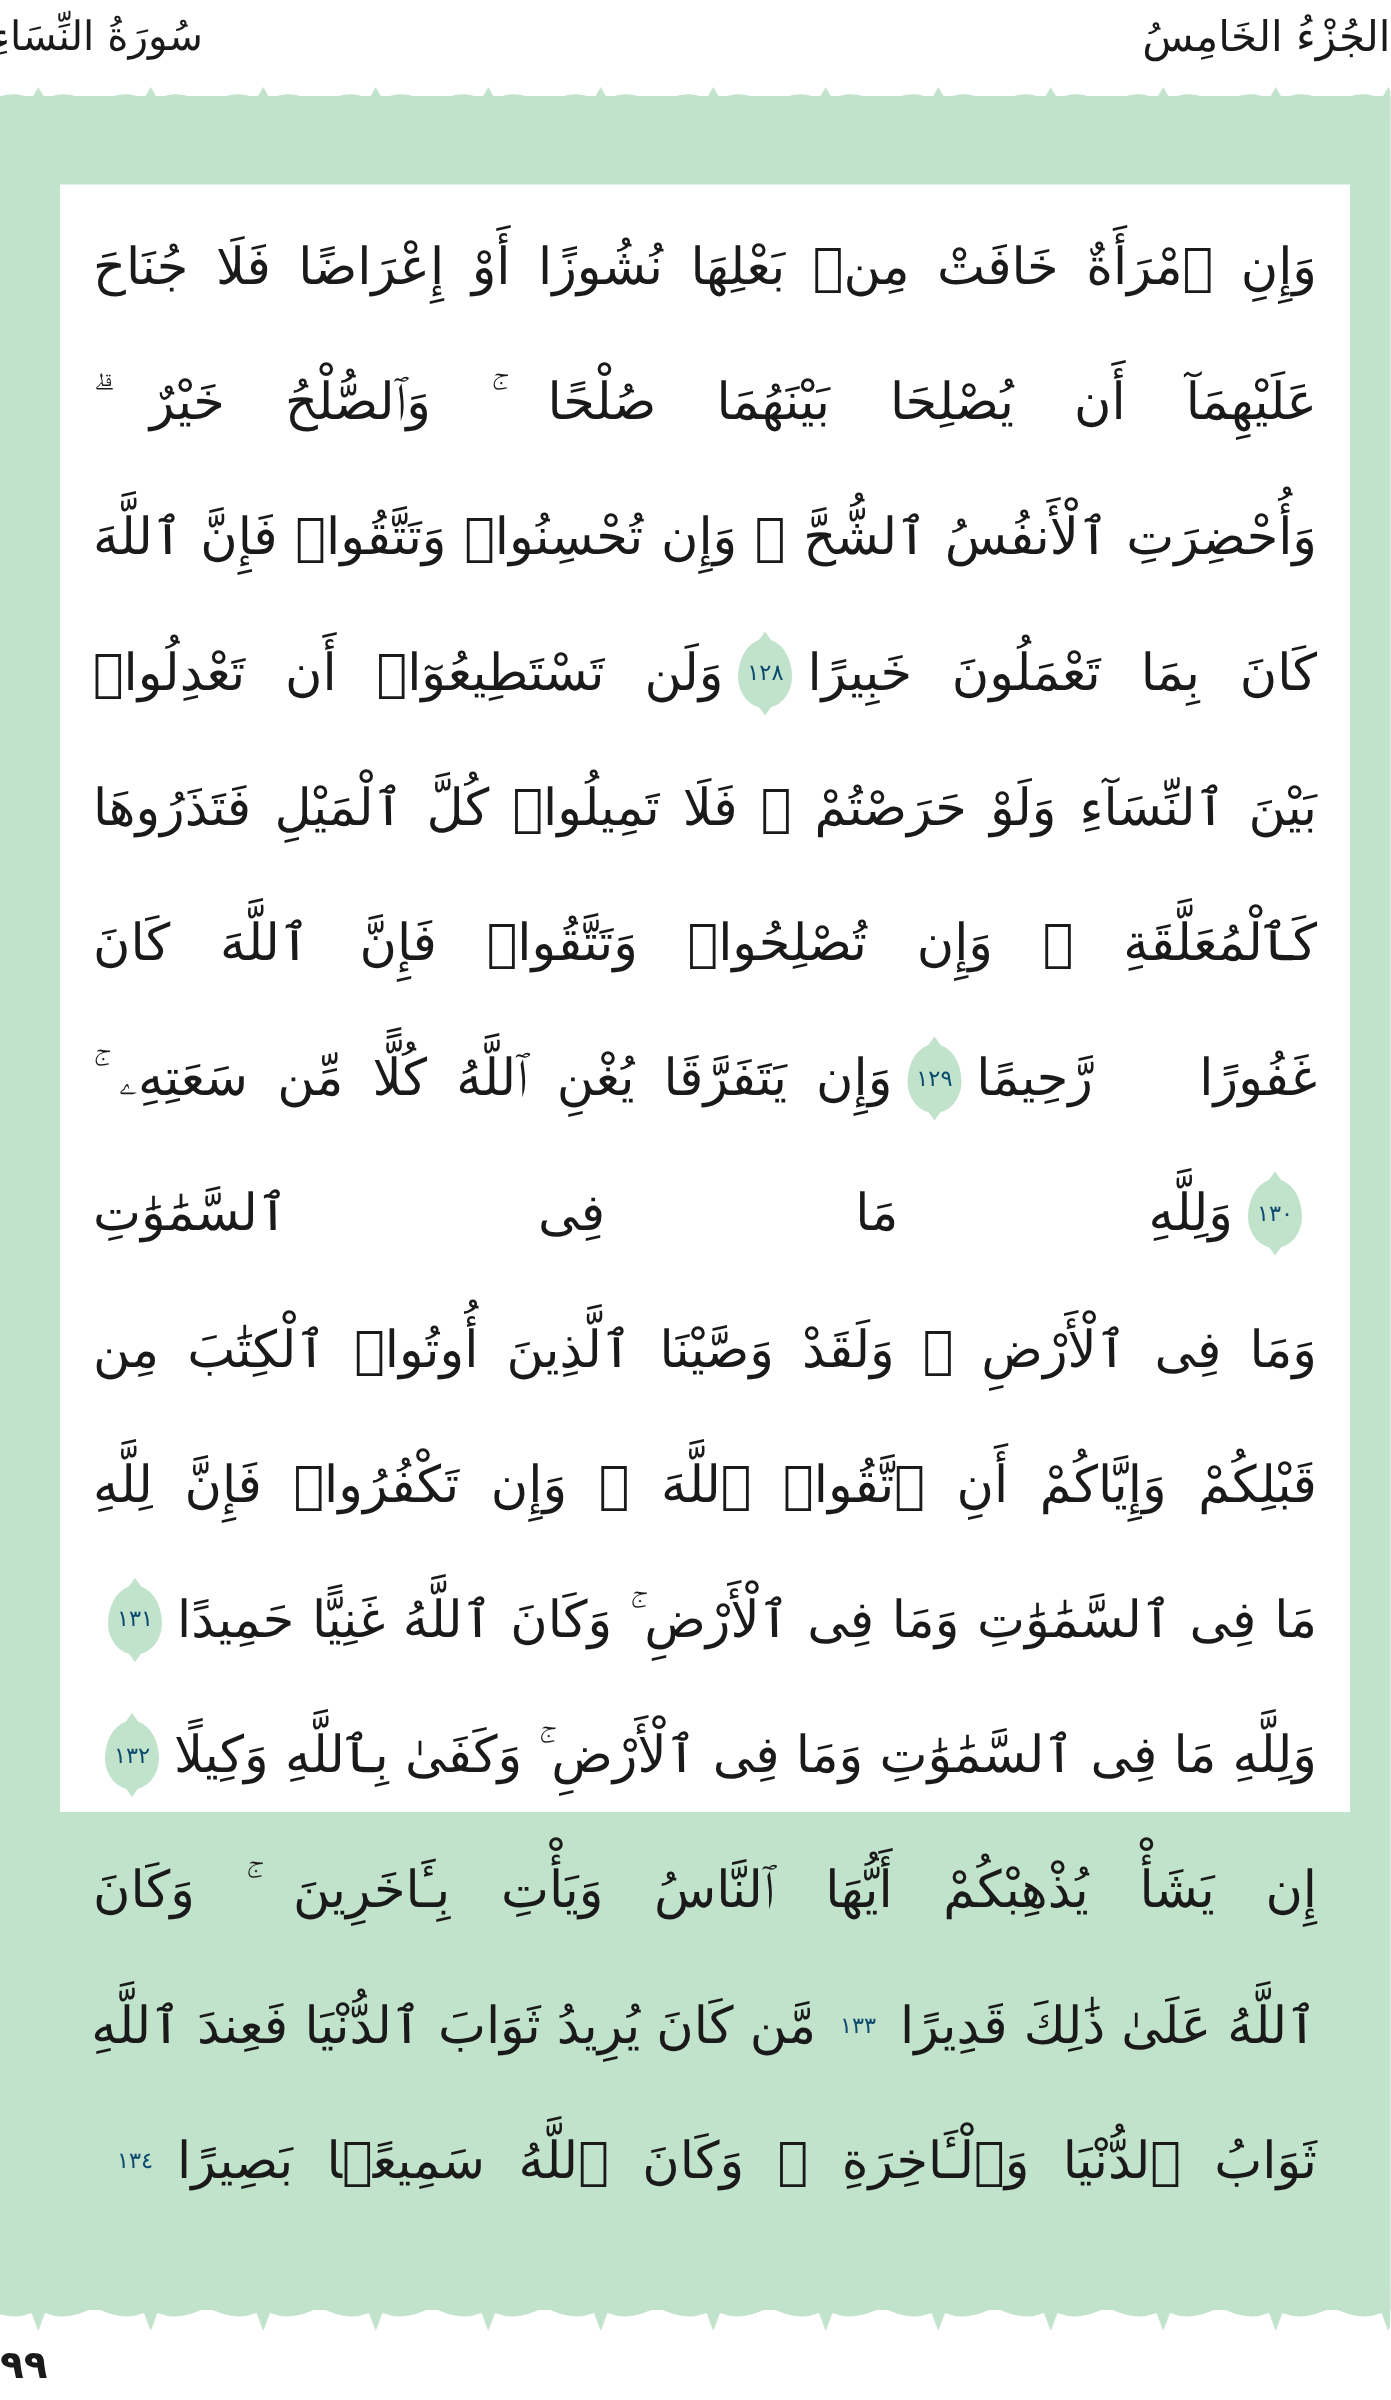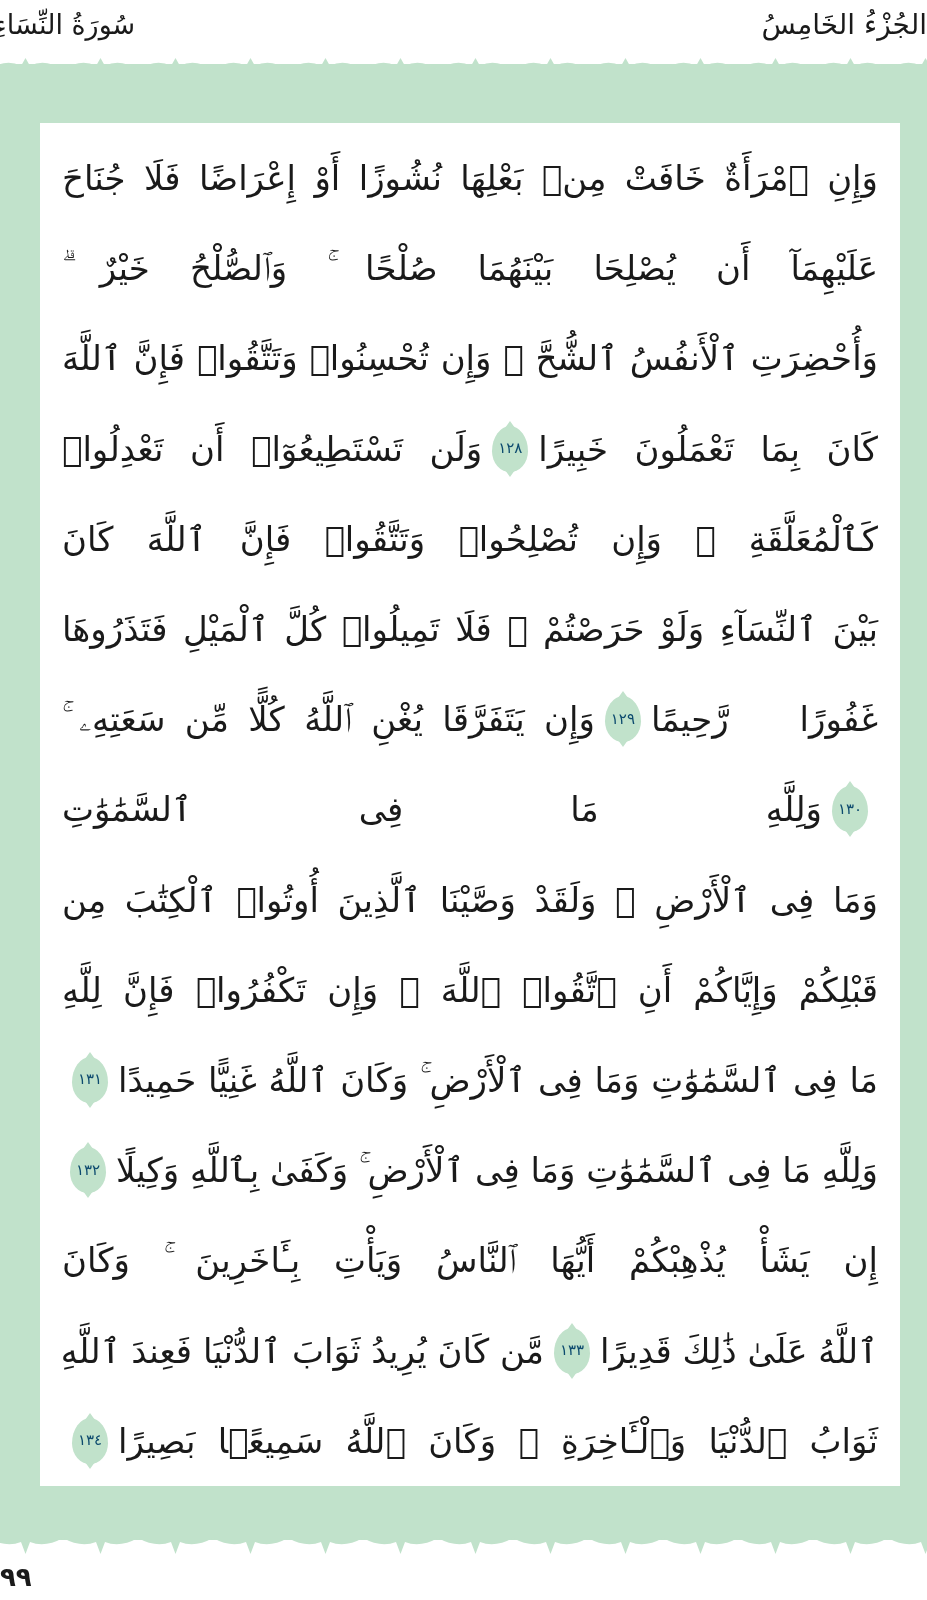--- a/index.html
+++ b/index.html
@@ -59,21 +59,21 @@
       left: 0;
       top: 1526px;
       width: 927px;
       height: 30px;
     }
     .panel {
       position: absolute;
       left: 40px;
       top: 123px;
       width: 860px;
-      height: 1363px;
+      height: 1085px;
       background: #ffffff;
     }
     .lines {
       position: absolute;
       left: 22px;
       right: 22px;
       top: 10px;
       direction: rtl;
     }
     .line {
@@ -179,24 +179,24 @@
     </div>
     <div class="line">
       <span class="seg">وَأُحْضِرَتِ ٱلْأَنفُسُ ٱلشُّحَّ ۚ وَإِن تُحْسِنُوا۟ وَتَتَّقُوا۟ فَإِنَّ ٱللَّهَ</span>
     </div>
     <div class="line">
       <span class="seg">كَانَ بِمَا تَعْمَلُونَ خَبِيرًا</span>
       <span class="marker">١٢٨</span>
       <span class="seg">وَلَن تَسْتَطِيعُوٓا۟ أَن تَعْدِلُوا۟</span>
     </div>
     <div class="line">
+      <span class="seg">بَيْنَ ٱلنِّسَآءِ وَلَوْ حَرَصْتُمْ ۖ فَلَا تَمِيلُوا۟ كُلَّ ٱلْمَيْلِ فَتَذَرُوهَا</span>
+    </div>
+    <div class="line">
       <span class="seg">كَٱلْمُعَلَّقَةِ ۚ وَإِن تُصْلِحُوا۟ وَتَتَّقُوا۟ فَإِنَّ ٱللَّهَ كَانَ</span>
-    </div>
-    <div class="line">
-      <span class="seg">بَيْنَ ٱلنِّسَآءِ وَلَوْ حَرَصْتُمْ ۖ فَلَا تَمِيلُوا۟ كُلَّ ٱلْمَيْلِ فَتَذَرُوهَا</span>
     </div>
     <div class="line">
       <span class="seg">غَفُورًا رَّحِيمًا</span>
       <span class="marker">١٢٩</span>
       <span class="seg">وَإِن يَتَفَرَّقَا يُغْنِ ٱللَّهُ كُلًّا مِّن سَعَتِهِۦ ۚ</span>
     </div>
     <div class="line">
       <span class="marker">١٣٠</span>
       <span class="seg">وَلِلَّهِ مَا فِى ٱلسَّمَٰوَٰتِ</span>
     </div>

